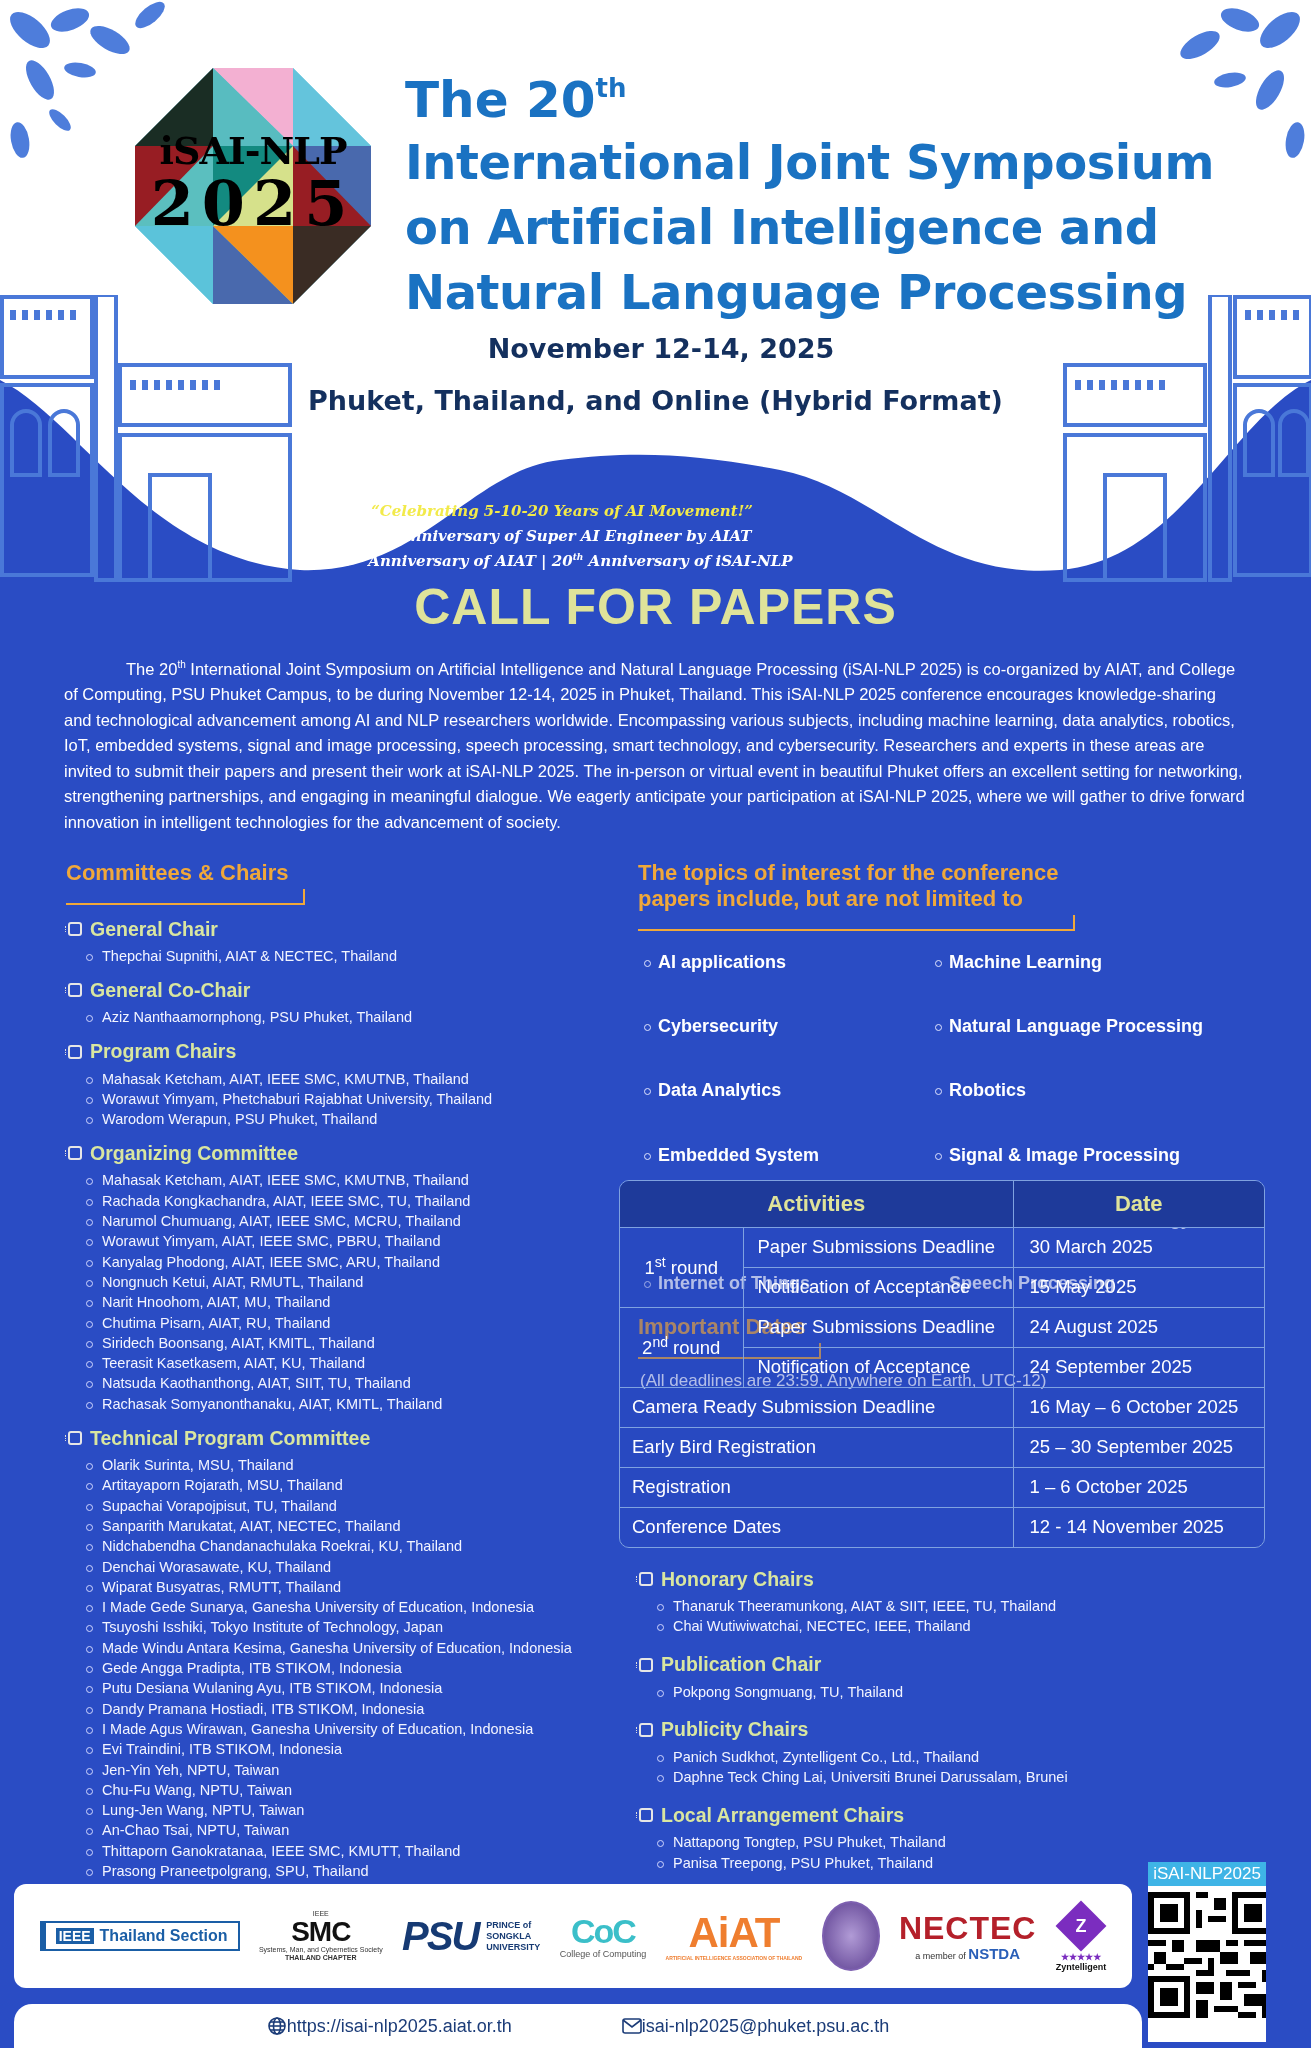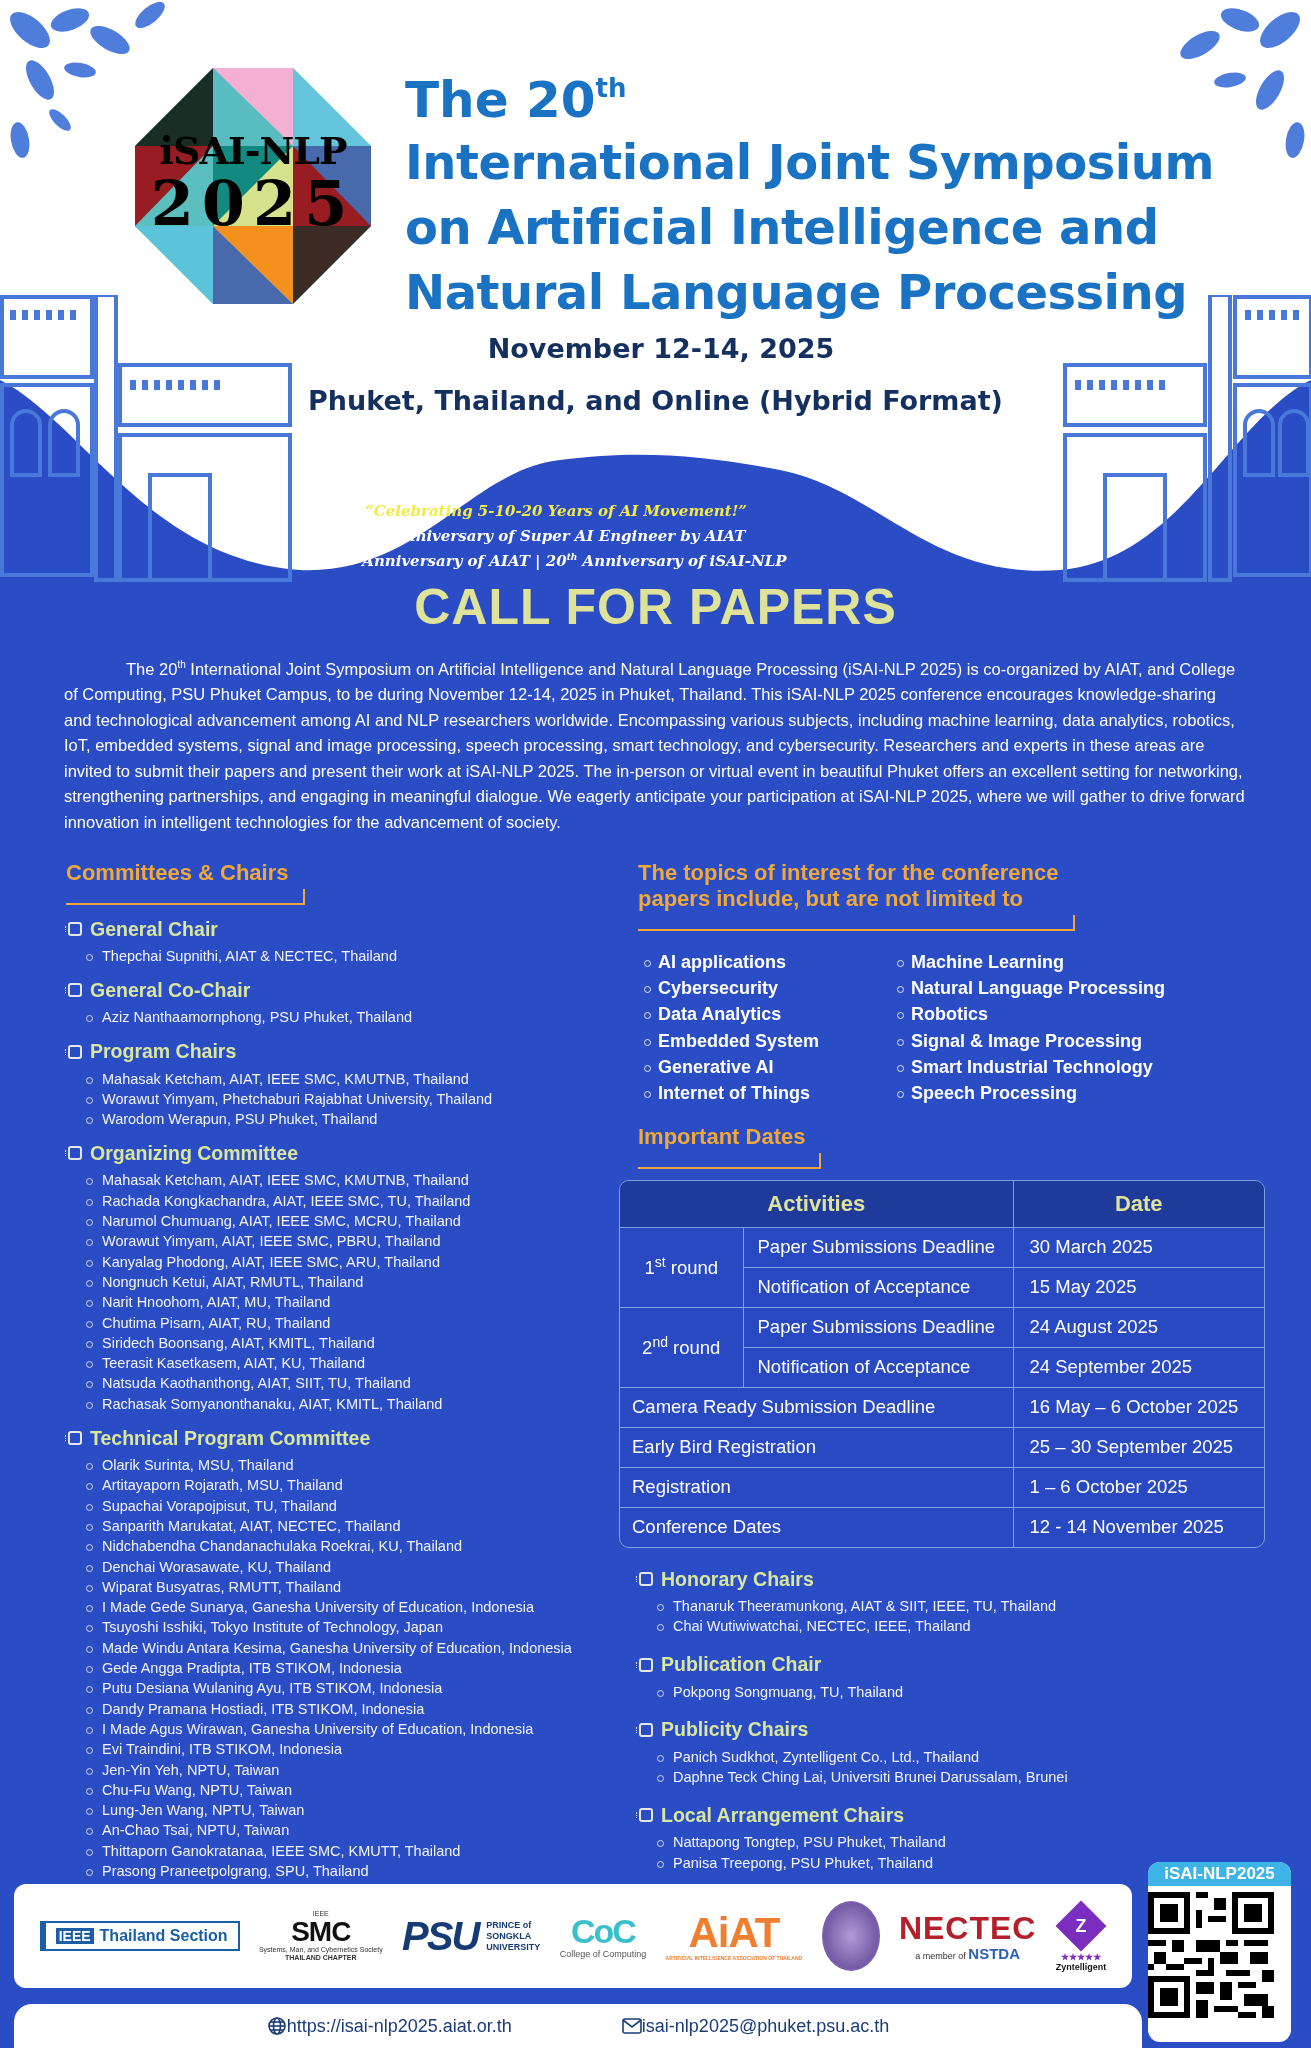--- a/index.html
+++ b/index.html
@@ -18,21 +18,21 @@
     .logo-text .l2 { font-size: 62px; letter-spacing: 8px; line-height: 64px; }
 
     .title { position: absolute; left: 405px; top: 58px; color: #1a72c2; font-family: "DejaVu Sans", sans-serif; font-weight: bold; }
     .title .t0 { font-size: 50px; line-height: 60px; }
     .title .t0 sup { font-size: 26px; vertical-align: 20px; }
     .title .tl { font-size: 48px; line-height: 65px; letter-spacing: -0.5px; }
     .dates-loc { position: absolute; left: 0; width: 1311px; text-align: center; color: #14305e; font-weight: bold; font-family: "DejaVu Sans", sans-serif; }
     .dl1 { top: 333px; font-size: 27px; padding-left: 11px; }
     .dl2 { top: 385px; font-size: 27px; }
 
-    .celebrate { position: absolute; left: 5px; top: 500px; width: 1102px; text-align: center; font-family: "DejaVu Serif", serif; font-style: italic; font-weight: bold; }
+    .celebrate { position: absolute; left: 11px; top: 500px; width: 1102px; text-align: center; font-family: "DejaVu Serif", serif; font-style: italic; font-weight: bold; }
     .celebrate .c1 { color: #f2ea4a; font-size: 15px; line-height: 22px; }
     .celebrate .c2 { color: #fff; font-size: 15px; line-height: 21px; }
     .celebrate sup { font-size: 9px; }
 
     .cfp { position: absolute; left: 0; top: 578px; width: 1311px; text-align: center; color: #dfe39a; font-size: 50px; font-weight: bold; letter-spacing: 1px; }
 
     .intro { position: absolute; left: 64px; top: 652px; width: 1183px; font-size: 16.5px; line-height: 25.6px; color: #fff; text-align: left; }
     .intro sup { font-size: 10px; }
 
     .sec-h { color: #f0a83a; font-weight: bold; font-size: 22px; position: relative; display: inline-block; padding-bottom: 17px; border-bottom: 2px solid #f0a83a; padding-right: 14px; }
@@ -41,21 +41,21 @@
     .left-col { position: absolute; left: 66px; top: 860px; width: 560px; }
     .group { margin-top: 10px; }
     .group-h { display: flex; align-items: center; color: #d9e6a0; font-weight: bold; font-size: 19.5px; height: 28px; }
     .chip { width: 14px; height: 14px; border: 2.5px solid #e6e6e6; border-radius: 3px; margin-right: 8px; margin-left: 2px; position: relative; }
     .chip::before { content:""; position:absolute; left:-5px; top:2px; width:3px; height:6px; border-left:1px dotted #ddd; }
     .members { list-style: none; padding-left: 20px; margin-top: 3px; }
     .members li { font-size: 14.5px; line-height: 20.3px; color: #f2f4ff; position: relative; padding-left: 16px; }
     .members li::before { content: ""; position: absolute; left: 0; top: 8px; width: 5px; height: 5px; border: 1px solid #d0d6ff; border-radius: 50%; }
 
     .right-col { position: absolute; left: 638px; top: 860px; width: 640px; }
-    .topics { display: grid; grid-template-columns: 253px 300px; margin-top: 18px; margin-left: 6px; }
+    .topics { display: grid; grid-template-columns: 253px 300px; margin-top: 18px; margin-left: 6px; gap: 38px; }
     .topics div { font-size: 18px; line-height: 26.2px; font-weight: bold; color: #fff; position: relative; padding-left: 14px; }
     .topics div::before { content: ""; position: absolute; left: 0; top: 11px; width: 5px; height: 5px; border: 1px solid #e0e4ff; border-radius: 50%; }
     .imp { margin-top: 18px; }
     .imp-note { font-size: 17px; color: #fff; margin-top: 12px; margin-left: 2px; }
 
     .dates-table { position: absolute; left: 619px; top: 1180px; width: 646px; border: 1.5px solid #7fa2e0; border-radius: 10px; overflow: hidden; border-collapse: separate; }
     .dates-table table { width: 100%; border-collapse: collapse; }
     .dates-table th { background: #1e3a9a; color: #dfe39a; font-size: 22px; height: 46px; font-weight: bold; border-right: 1.5px solid #7fa2e0; }
     .dates-table th:last-child { border-right: none; }
     .dates-table td { font-size: 18.5px; color: #fff; height: 40px; border-top: 1.5px solid #7fa2e0; border-right: 1.5px solid #7fa2e0; padding-left: 12px; background: rgba(36,70,190,0.35); }
@@ -82,21 +82,21 @@
     .sp-aiat .big { font-size: 42px; color: #ef7e2f; line-height: 44px; letter-spacing: -1px; }
     .sp-aiat .small { font-size: 5px; color: #ef7e2f; }
     .sp-seal { width: 58px; height: 70px; border-radius: 50%; background: radial-gradient(#b19bd6, #5b3d8f); border: 2px solid #7d60b0; }
     .sp-nectec .big { font-size: 32px; color: #b4202a; letter-spacing: 1px; line-height: 34px; }
     .sp-nectec .small { font-size: 9px; color: #333; font-weight: normal; }
     .sp-nectec .small b { color: #2a5fb8; font-size: 15px; }
     .sp-zyn .diamond { width: 36px; height: 36px; background: #7b2dbf; transform: rotate(45deg); display: flex; align-items: center; justify-content: center; margin: 8px 0; }
     .sp-zyn .diamond span { transform: rotate(-45deg); color: #fff; font-size: 18px; }
     .sp-zyn .small { font-size: 9px; color: #111; }
 
-    .qr { position: absolute; left: 1148px; top: 1862px; width: 143px; height: 180px; background: #fff; border-radius: 12px; overflow: hidden; font-weight: bold; }
+    .qr { position: absolute; left: 1148px; top: 1862px; width: 118px; height: 180px; background: #fff; border-radius: 0; overflow: hidden; }
     .qr-label { background: #3eb4e6; color: #fff; font-size: 17px; text-align: center; height: 24px; line-height: 24px; }
     .qr-code { width: 126px; height: 126px; margin: 6px auto; }
 
     .footer { position: absolute; left: 14px; top: 2004px; width: 1128px; height: 44px; background: #fff; border-radius: 18px 18px 0 0; display: flex; align-items: center; justify-content: center; gap: 110px; color: #1c3c78; font-size: 18px; }
     .footer .item { display: flex; align-items: center; }
   </style>
 </head>
 <body>
 
 <div class="header">

